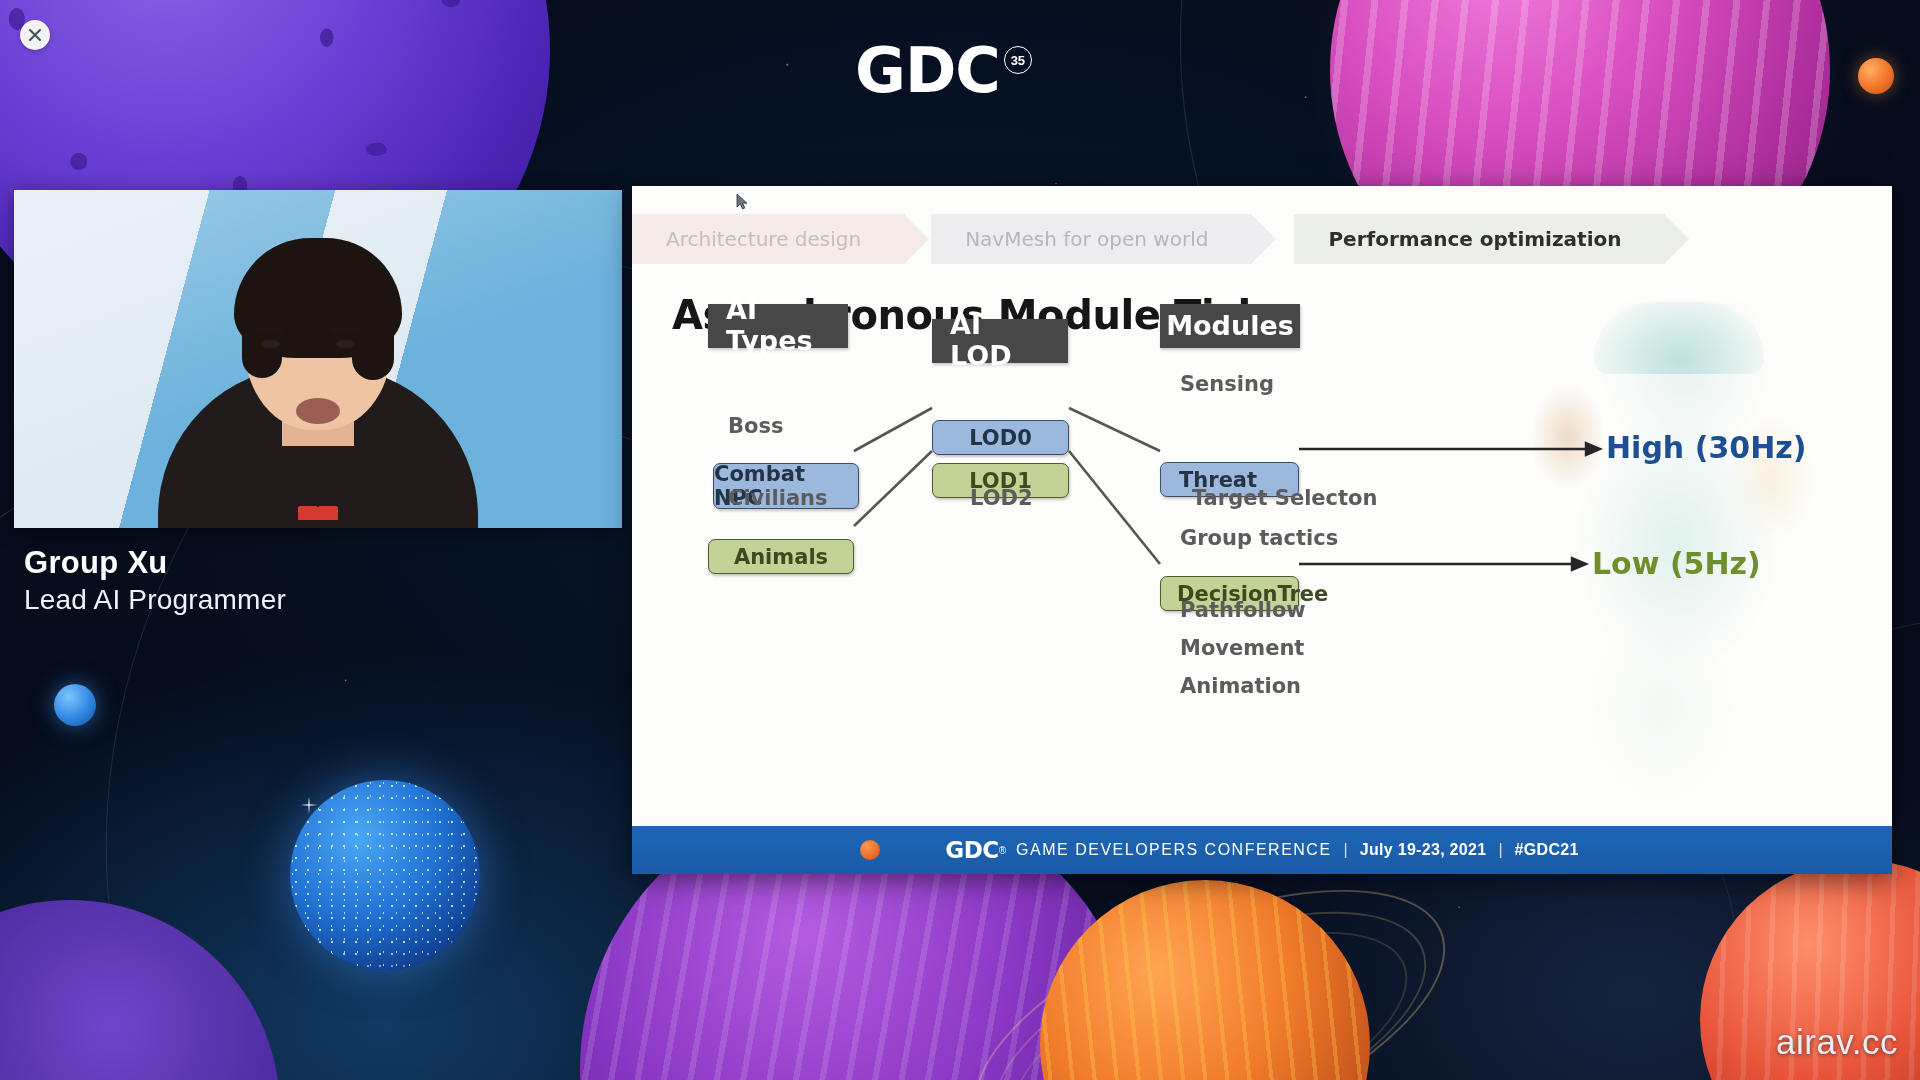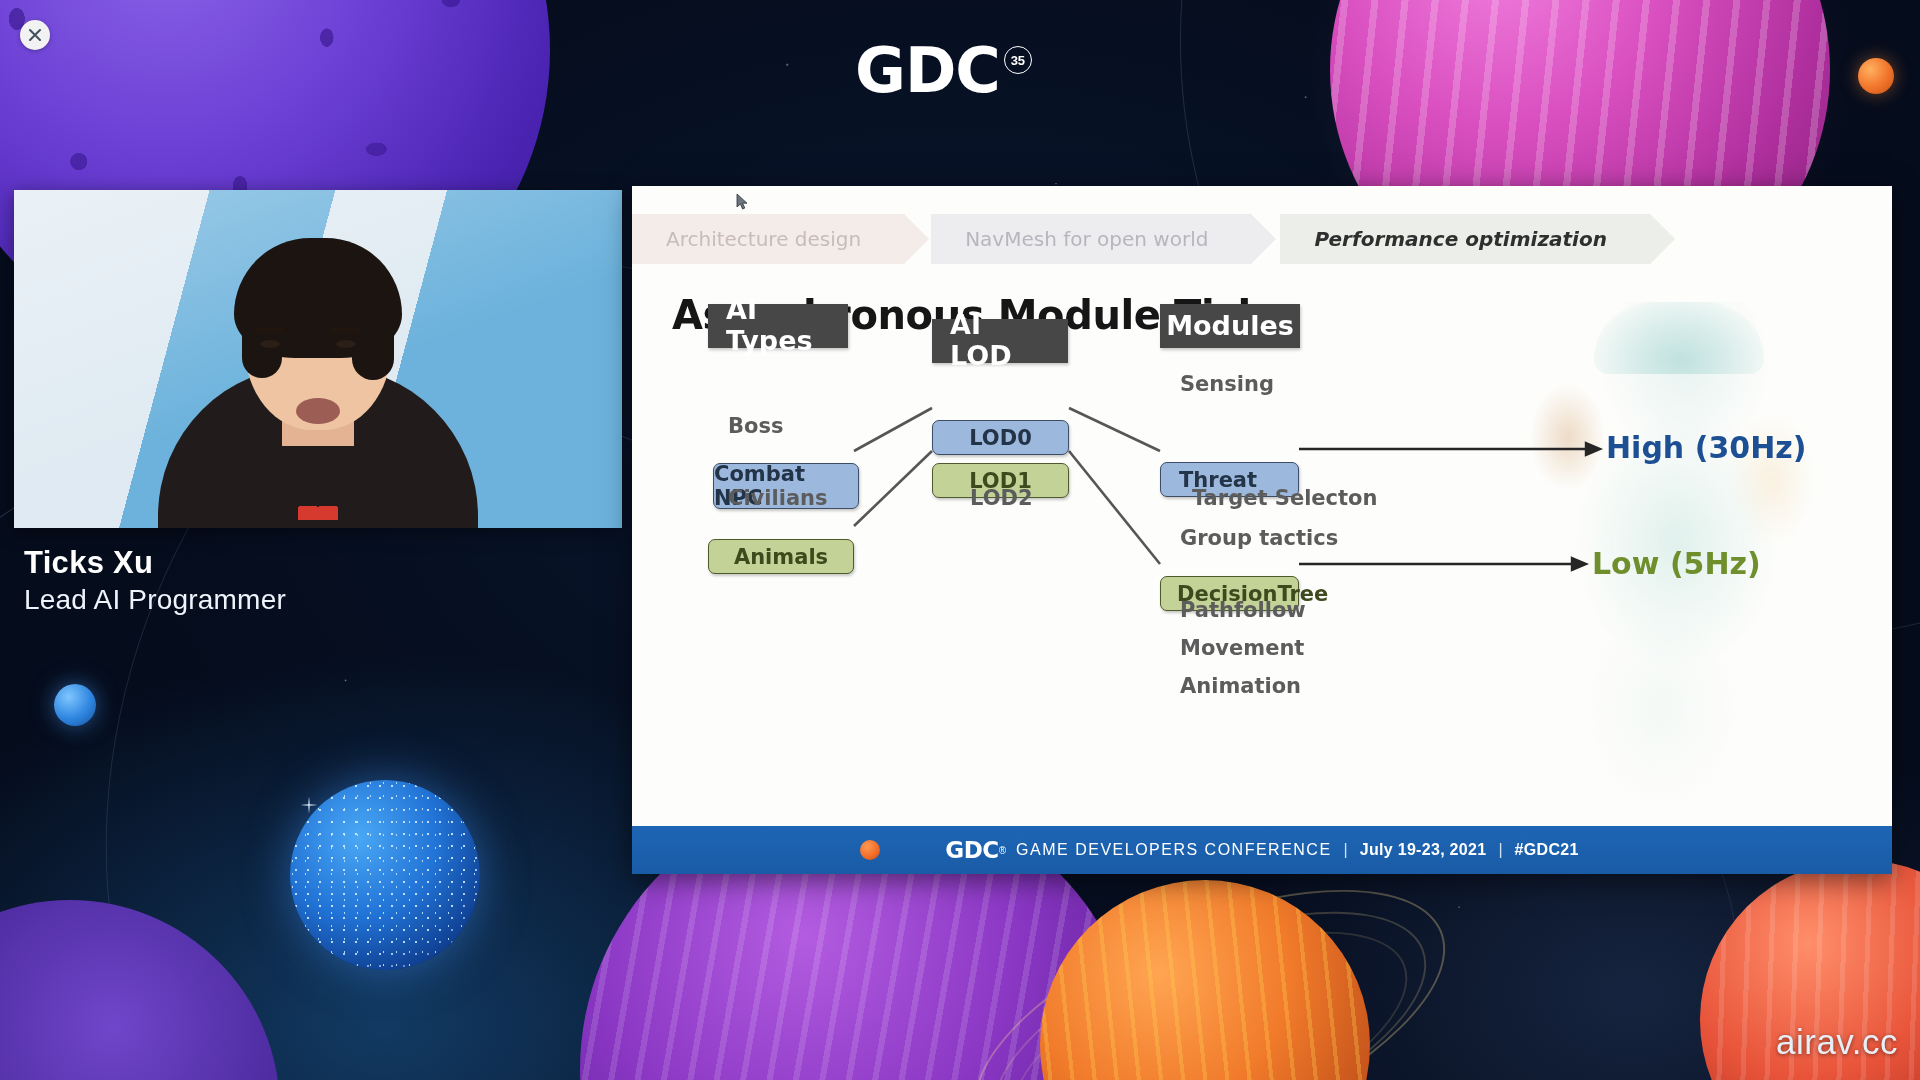--- a/index.html
+++ b/index.html
@@ -357,21 +357,21 @@
     position: absolute; right: -24px; top: 0;
     width: 0; height: 0;
     border-top: 25px solid transparent;
     border-bottom: 25px solid transparent;
     border-left: 25px solid transparent;
   }
   .crumb-1 { background: #f3ece9; color: #c9bcb8; }
   .crumb-1 .chev { border-left-color: #f3ece9; }
   .crumb-2 { background: #ededf0; color: #b6b6bd; margin-left: 26px; }
   .crumb-2 .chev { border-left-color: #ededf0; }
-  .crumb-3 { background: #eceee9; color: #2f2f2f; font-weight: 700; margin-left: 28px; font-style: italic; }
+  .crumb-3 { background: #eceee9; color: #2f2f2f; font-weight: 700; margin-left: 42px; }
   .crumb-3 .chev { border-left-color: #eceee9; }
 
   
   #slide-title {
     position: absolute; left: 40px; top: 106px;
     font-family: "DejaVu Sans", sans-serif;
     font-weight: 700;
     font-size: 40px;
     color: #161616;
     letter-spacing: -.4px;
@@ -515,21 +515,21 @@
     <div class="person-hair"></div>
     <div class="brow brow-l"></div>
     <div class="brow brow-r"></div>
     <div class="eye eye-l"></div>
     <div class="eye eye-r"></div>
     <div class="mouth"></div>
     <div class="logo-dot"></div>
   </div>
 
   <div id="speaker-info">
-    <div id="speaker-name">Ticks Xu</div>
+    <div id="speaker-name">Group Xu</div>
     <div id="speaker-role">Lead AI Programmer</div>
   </div>
 
   <div id="slide">
     <div id="slide-inner">
 
       <div class="char-art"></div>
       <div class="char-hat"></div>
 
       <div id="breadcrumb">

